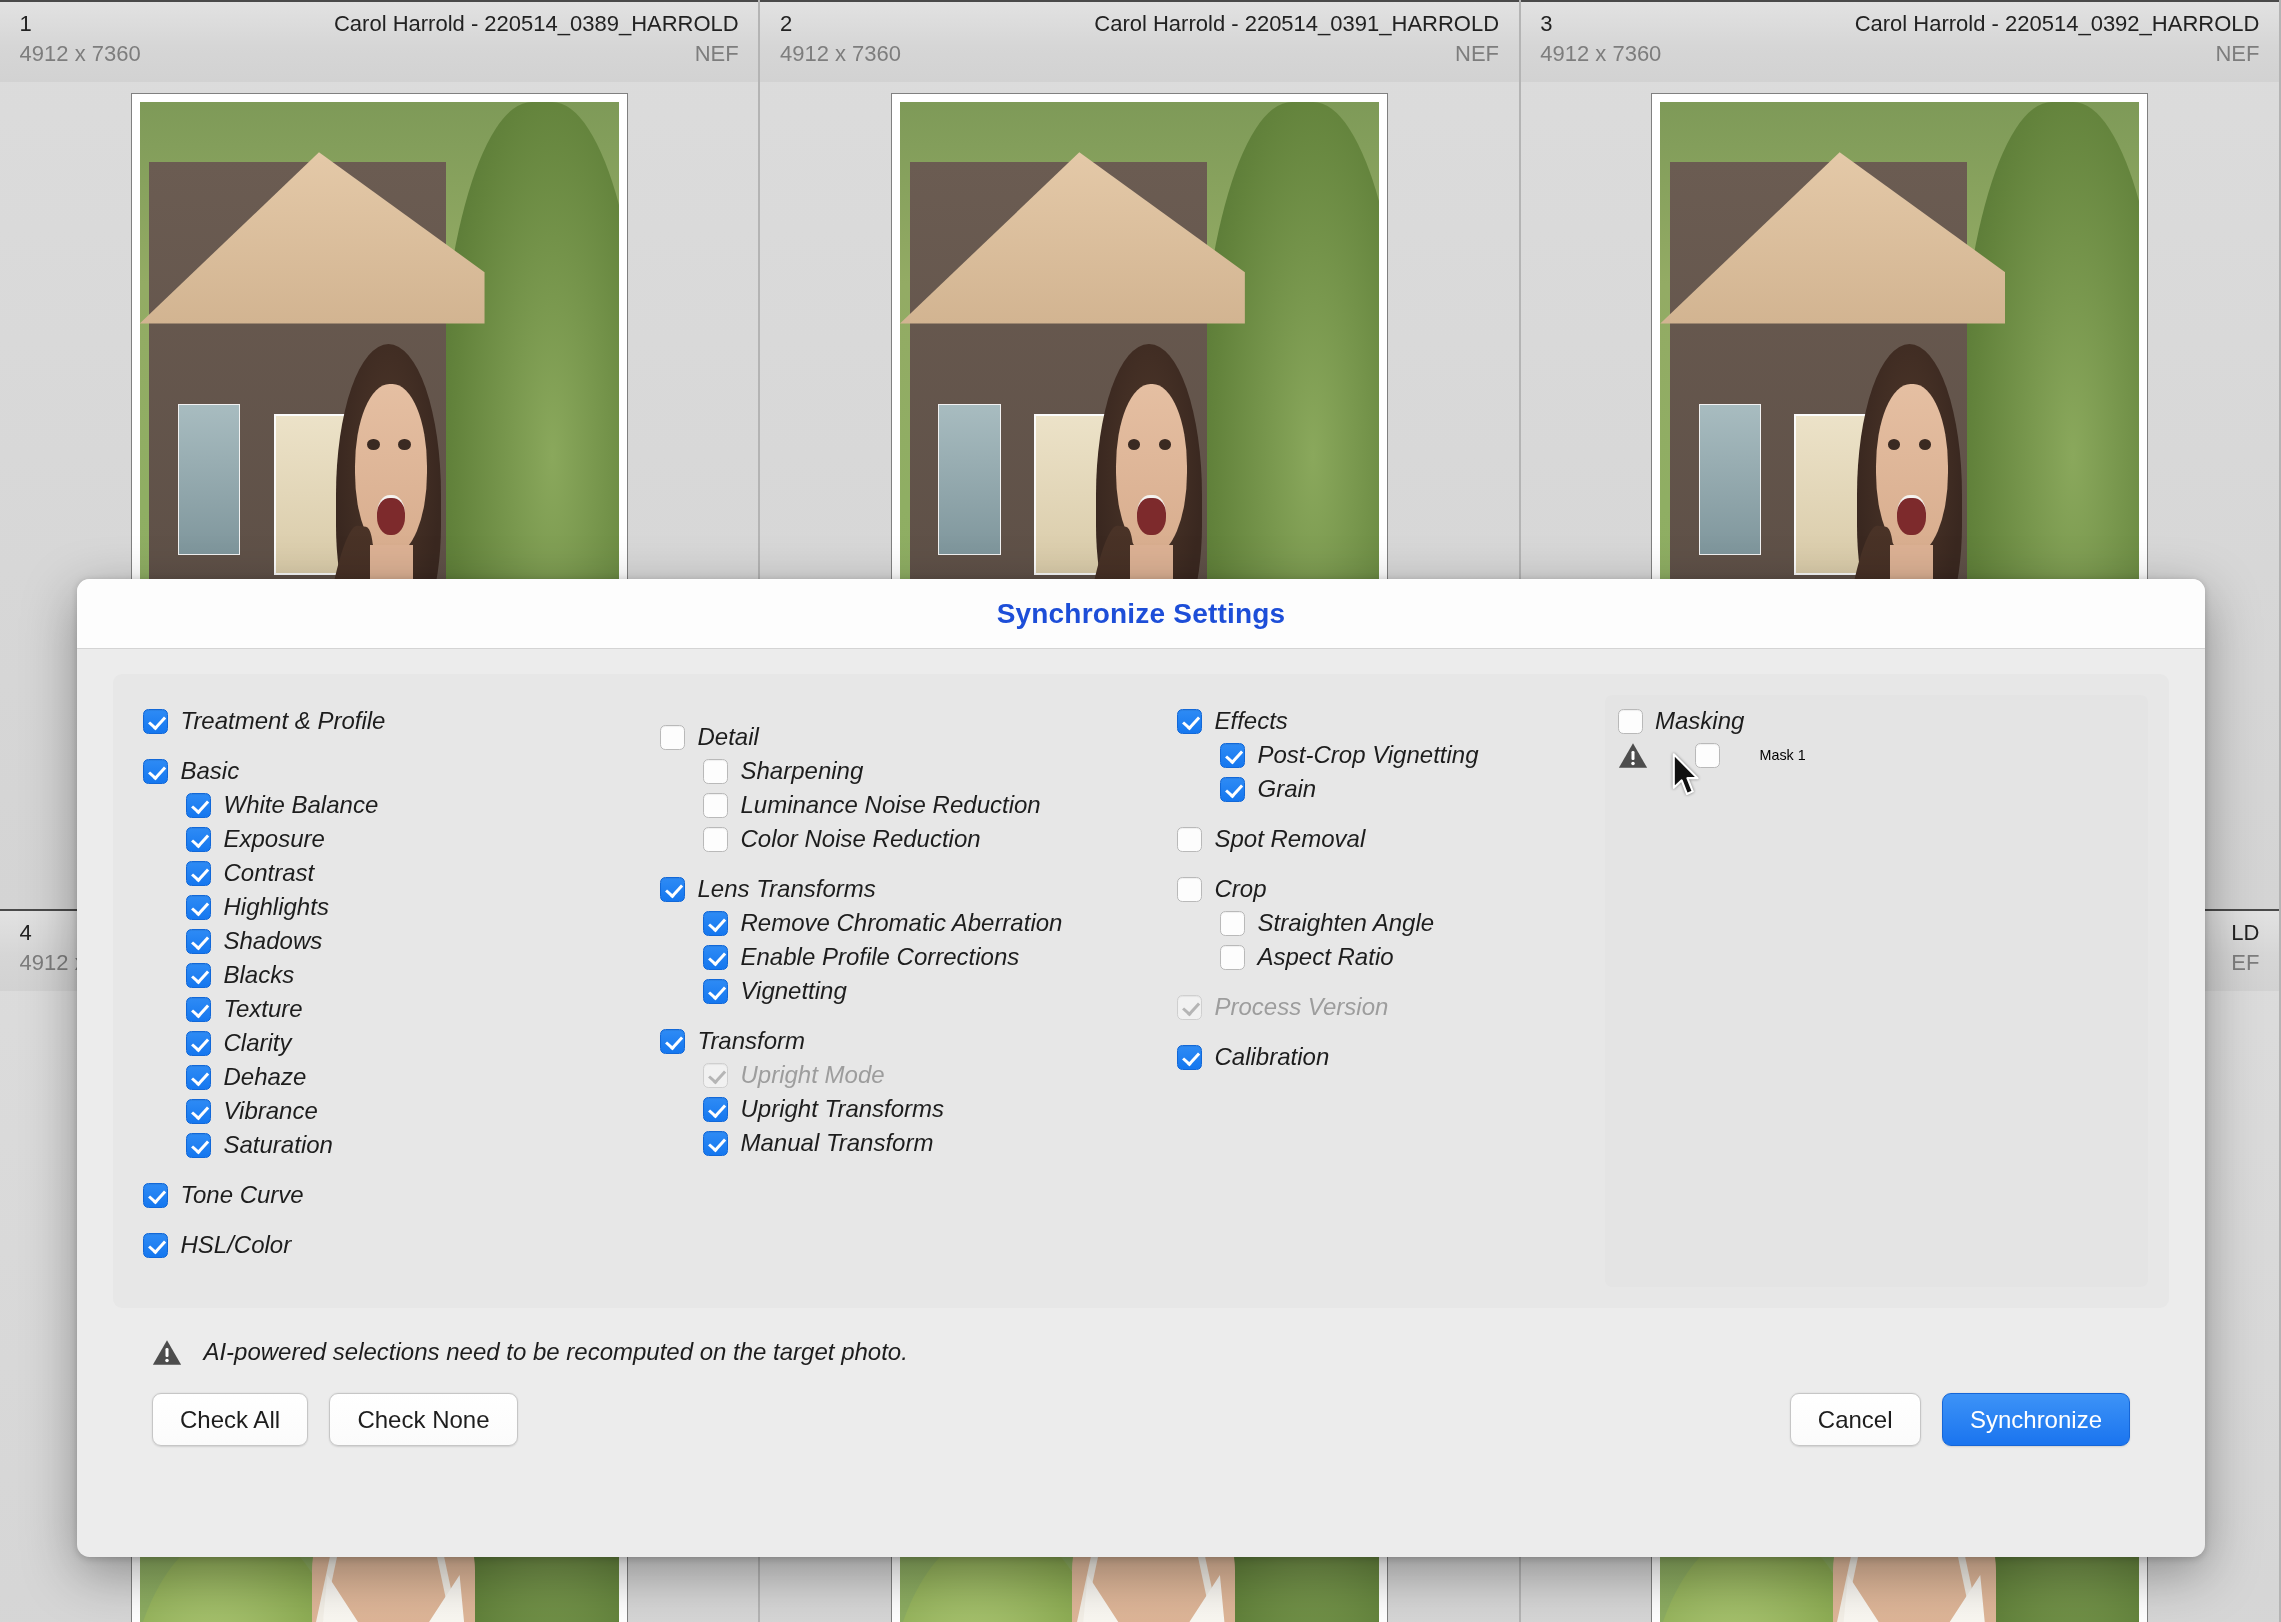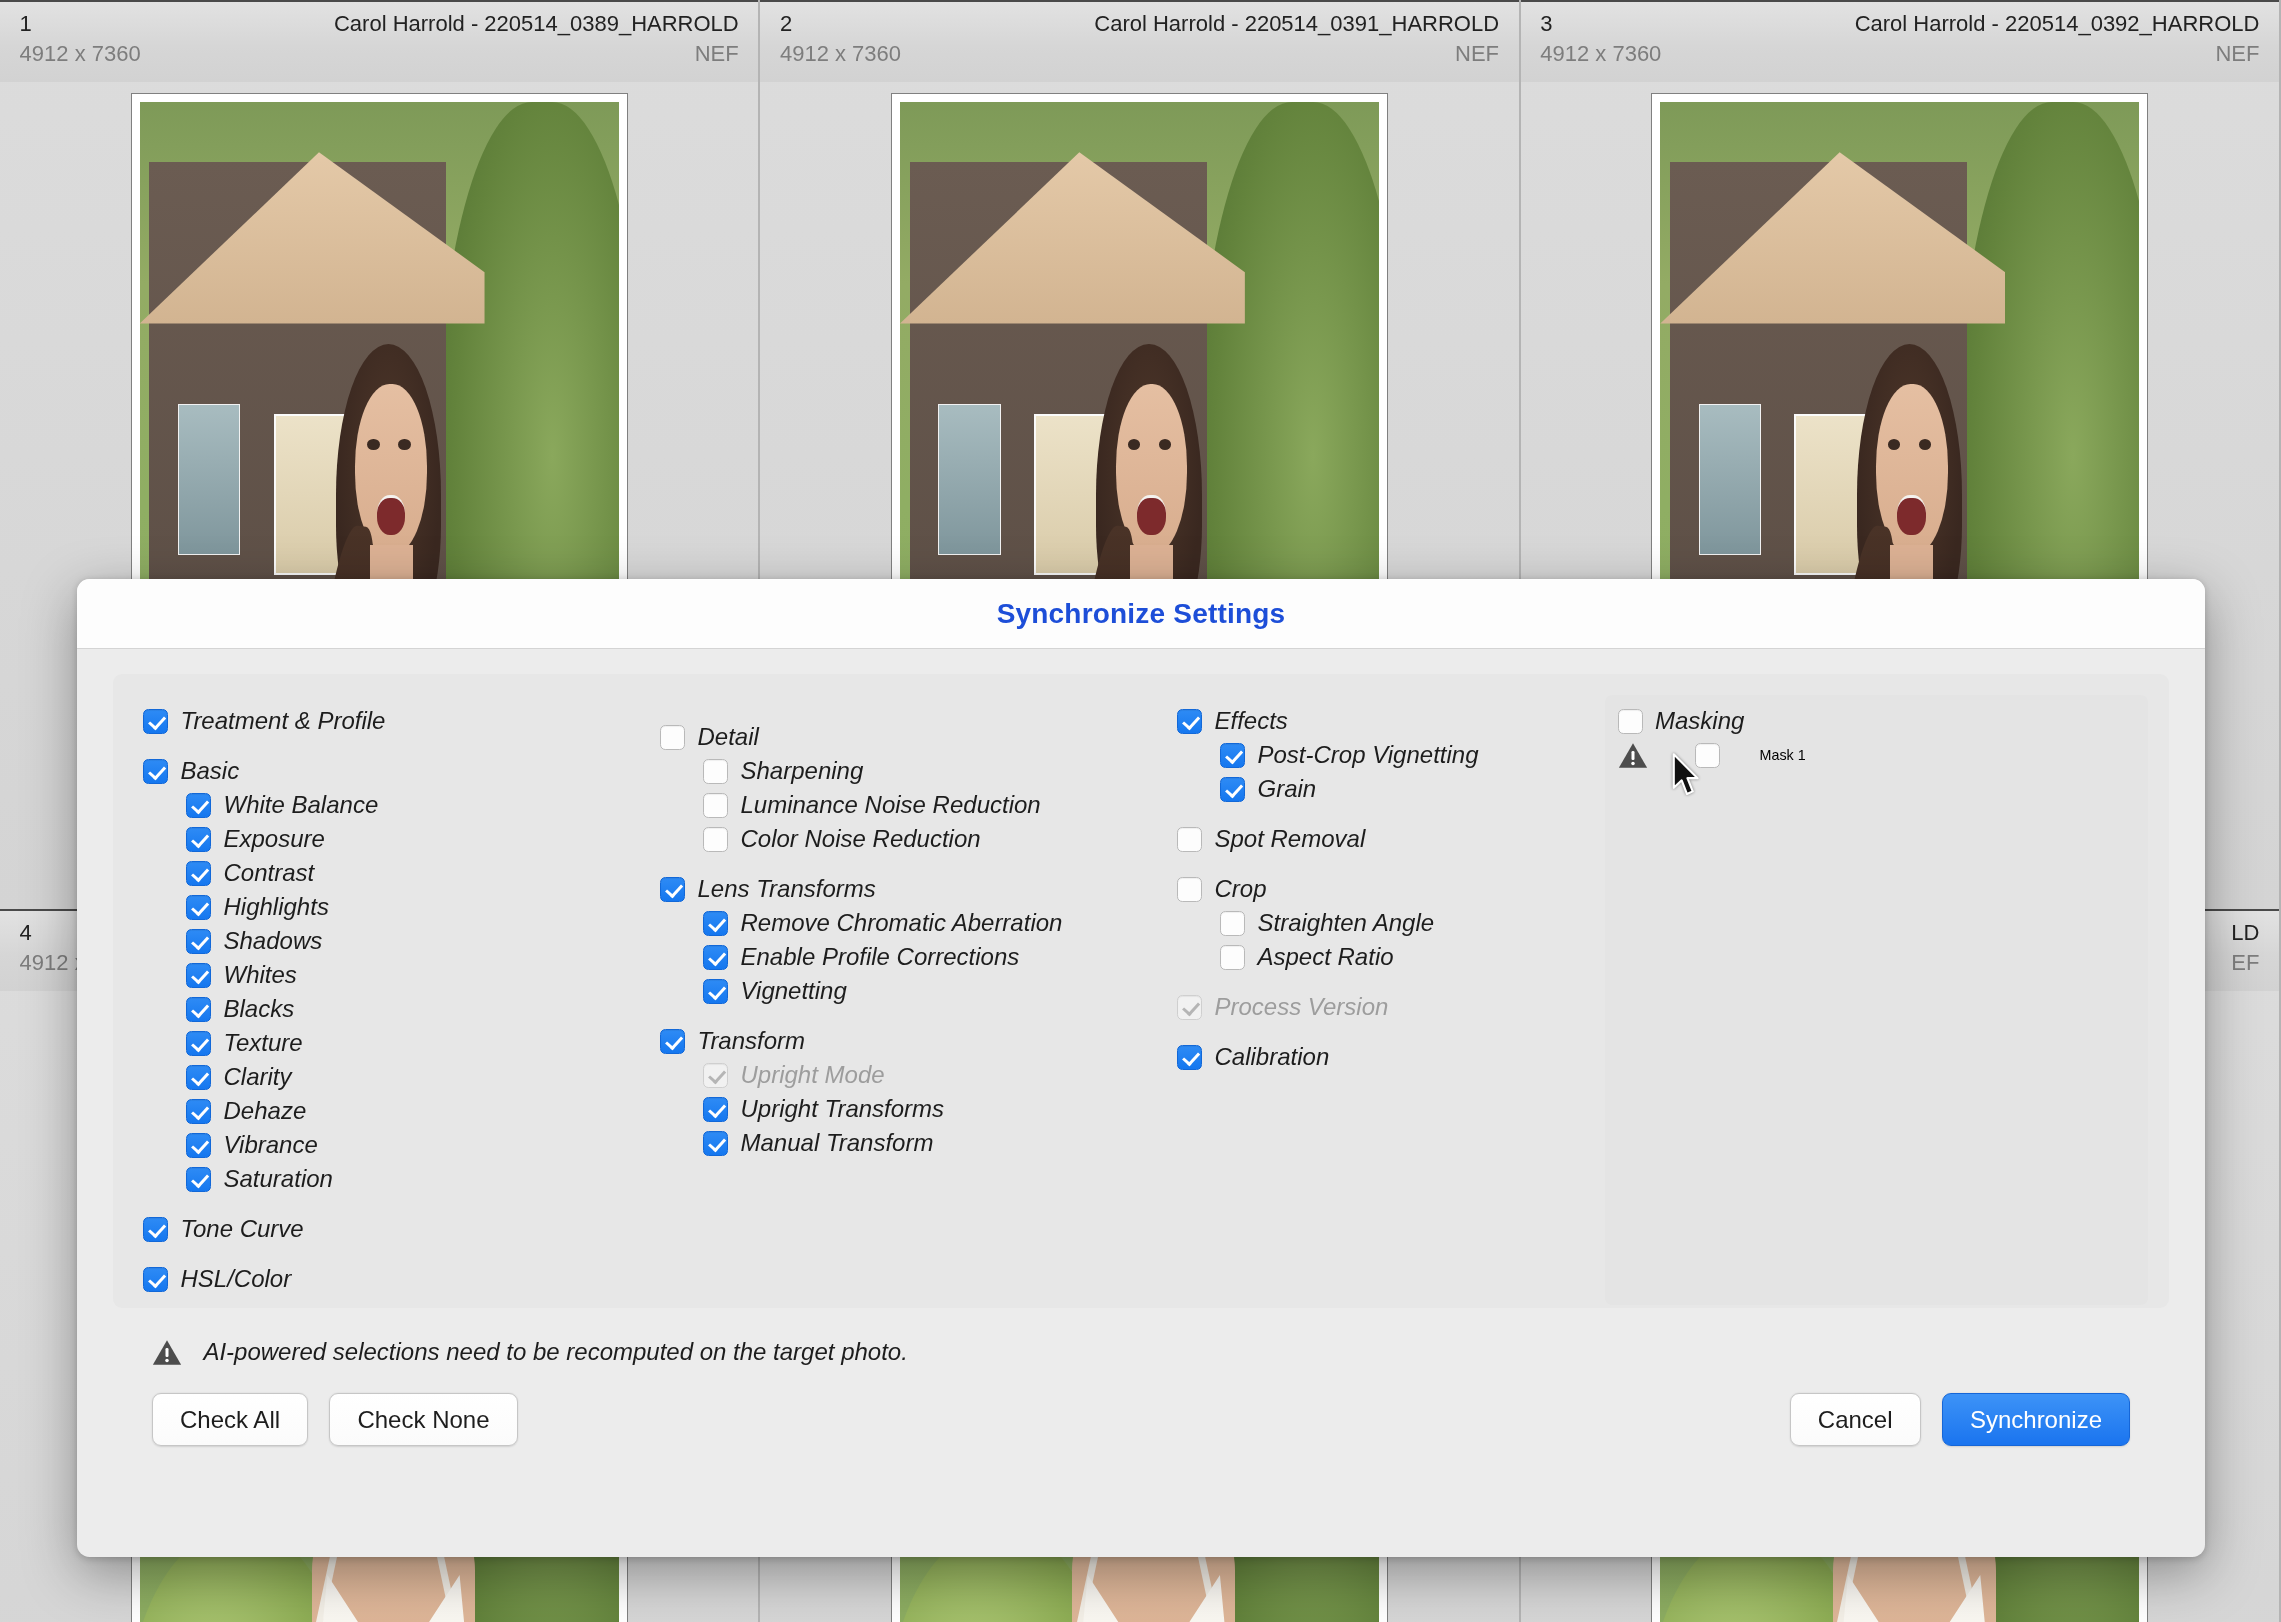--- a/index.html
+++ b/index.html
@@ -510,24 +510,20 @@
             <div class="cbrow indent">
               <span class="cb checked"></span>
               <span class="label">Highlights</span>
             </div>
             <div class="cbrow indent">
               <span class="cb checked"></span>
               <span class="label">Shadows</span>
             </div>
             <div class="cbrow indent">
               <span class="cb checked"></span>
-              <span class="label">Whites</span>
-            </div>
-            <div class="cbrow indent">
-              <span class="cb checked"></span>
               <span class="label">Blacks</span>
             </div>
             <div class="cbrow indent">
               <span class="cb checked"></span>
               <span class="label">Texture</span>
             </div>
             <div class="cbrow indent">
               <span class="cb checked"></span>
               <span class="label">Clarity</span>
             </div>

